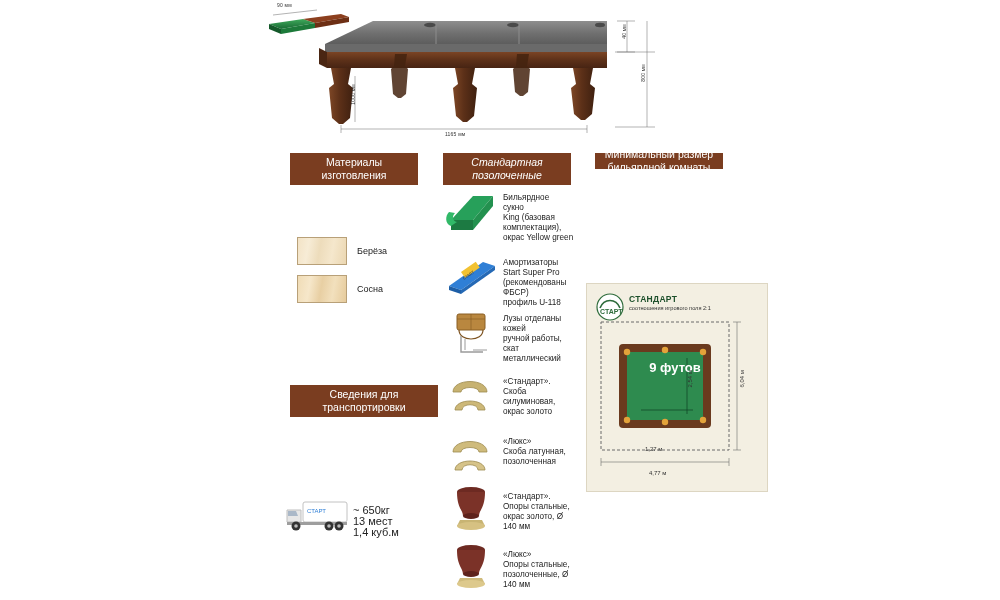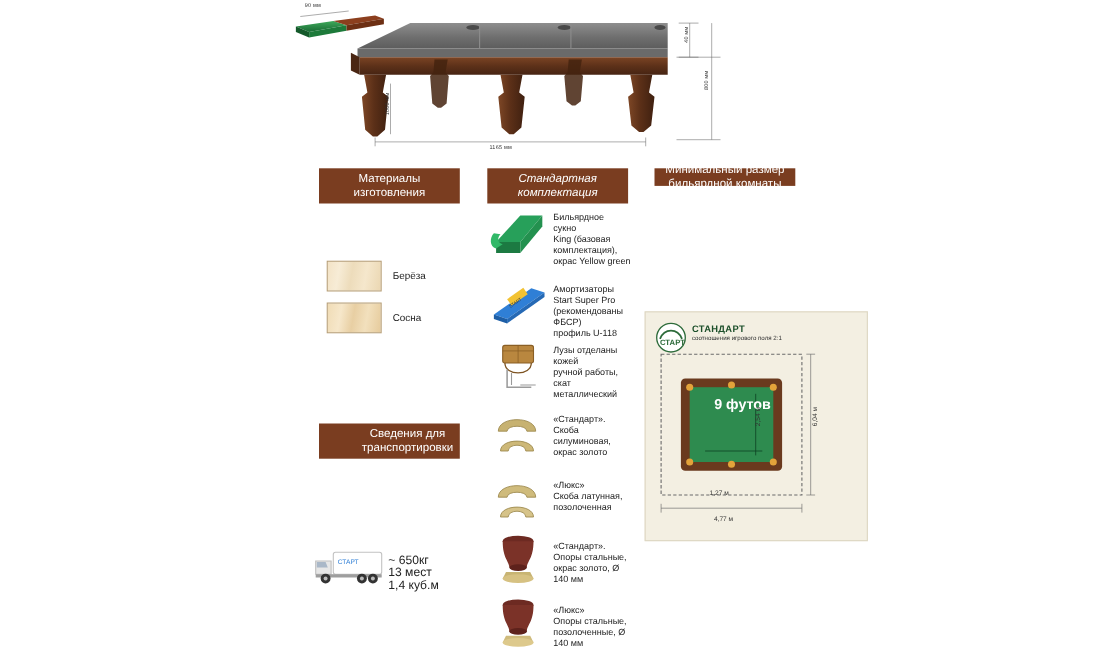--- a/index.html
+++ b/index.html
@@ -19,21 +19,21 @@
   
   .hdrbar{
     background:#7a3d20;color:#ffffff;text-align:center;
     font-size:10.5px;line-height:13px;display:flex;align-items:center;
     justify-content:center;padding:4px 6px;box-sizing:border-box;
     font-weight:400;
   }
   #hdr-mat{left:290px;top:153px;width:128px;height:32px;}
   #hdr-std{left:443px;top:153px;width:128px;height:32px;font-style:italic;}
   #hdr-room{left:595px;top:153px;width:128px;height:16px;}
-  #hdr-trans{left:290px;top:385px;width:128px;height:32px;justify-content:flex-end;}
+  #hdr-trans{left:290px;top:385px;width:148px;height:32px;}
 
   
   .swatch{width:50px;height:28px;border:1px solid #b8a078;box-sizing:border-box;}
   .swatch.birch{
     background:linear-gradient(100deg,#f3e3c6 0%,#f7ecd6 22%,#eddcbb 45%,#f5e7cc 70%,#ebd7b2 100%);
   }
   .swatch.pine{
     background:linear-gradient(100deg,#f0dcb6 0%,#f6e7ca 25%,#e8cfa3 48%,#f2e0bd 72%,#e6cb9c 100%);
   }
   .swlabel{font-size:9px;color:#222;}
@@ -49,21 +49,21 @@
   #eq3-txt{left:503px;top:314px;}
   #eq4-txt{left:503px;top:377px;}
   #eq5-txt{left:503px;top:437px;}
   #eq6-txt{left:503px;top:492px;}
   #eq7-txt{left:503px;top:550px;}
 
   
   #trans-txt{left:353px;top:505px;font-size:11px;line-height:11px;color:#222;}
 
   
-  #roomcard{left:586px;top:283px;width:180px;height:207px;background:#f3efe2;border:1px solid #ddd6c2;padding-left:21px;}
+  #roomcard{left:586px;top:283px;width:180px;height:207px;background:#f3efe2;border:1px solid #ddd6c2;}
   .roomlbl{font-size:6px;color:#333;}
   .roomlbl.vert{writing-mode:vertical-rl;transform:rotate(180deg);}
   #roomtitle{font-size:8.5px;color:#1c4f2a;font-weight:bold;letter-spacing:.3px;}
   #roomsub{font-size:5.6px;color:#333;}
   #feet{font-size:13px;font-weight:bold;color:#fff;}
 </style>
 </head>
 <body>
 
 <div class="stage">
@@ -157,21 +157,21 @@
   <div class="abs hdrbar" id="hdr-mat">
     <div>
       <div>Материалы</div>
       <div>изготовления</div>
     </div>
   </div>
 
   <div class="abs hdrbar" id="hdr-std">
     <div>
       <div>Стандартная</div>
-      <div>комплектация</div>
+      <div>позолоченные</div>
     </div>
   </div>
 
   <div class="abs hdrbar" id="hdr-room">
     <div>
       <div>Минимальный размер</div>
       <div>бильярдной комнаты</div>
     </div>
   </div>
 

